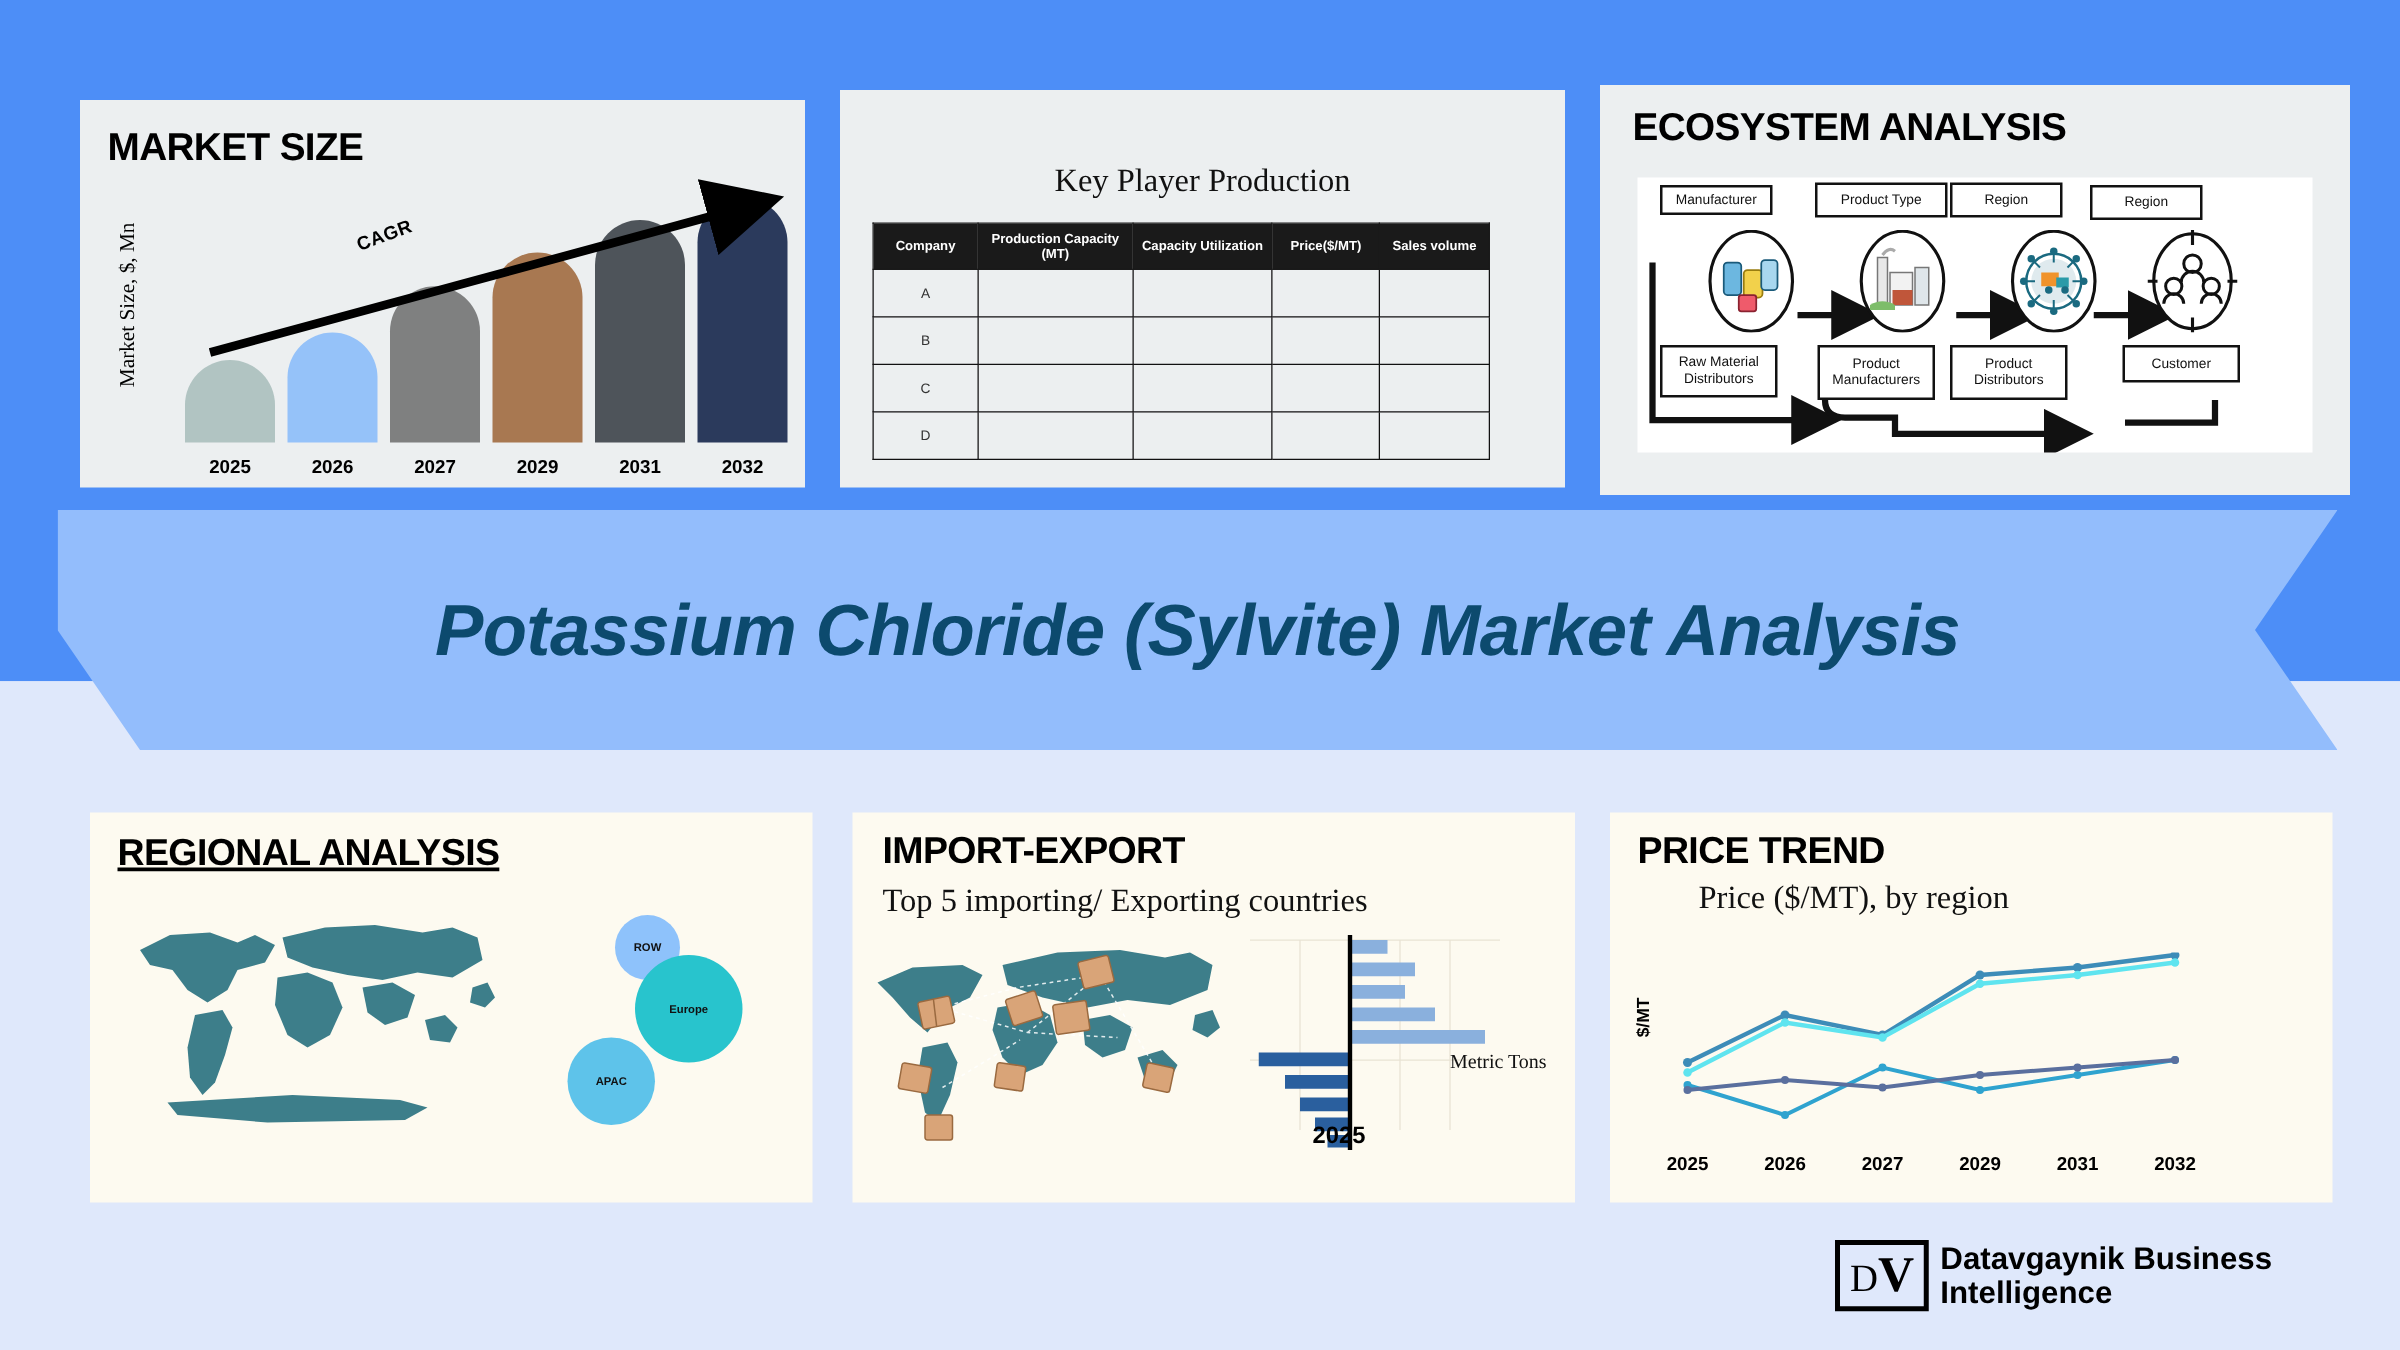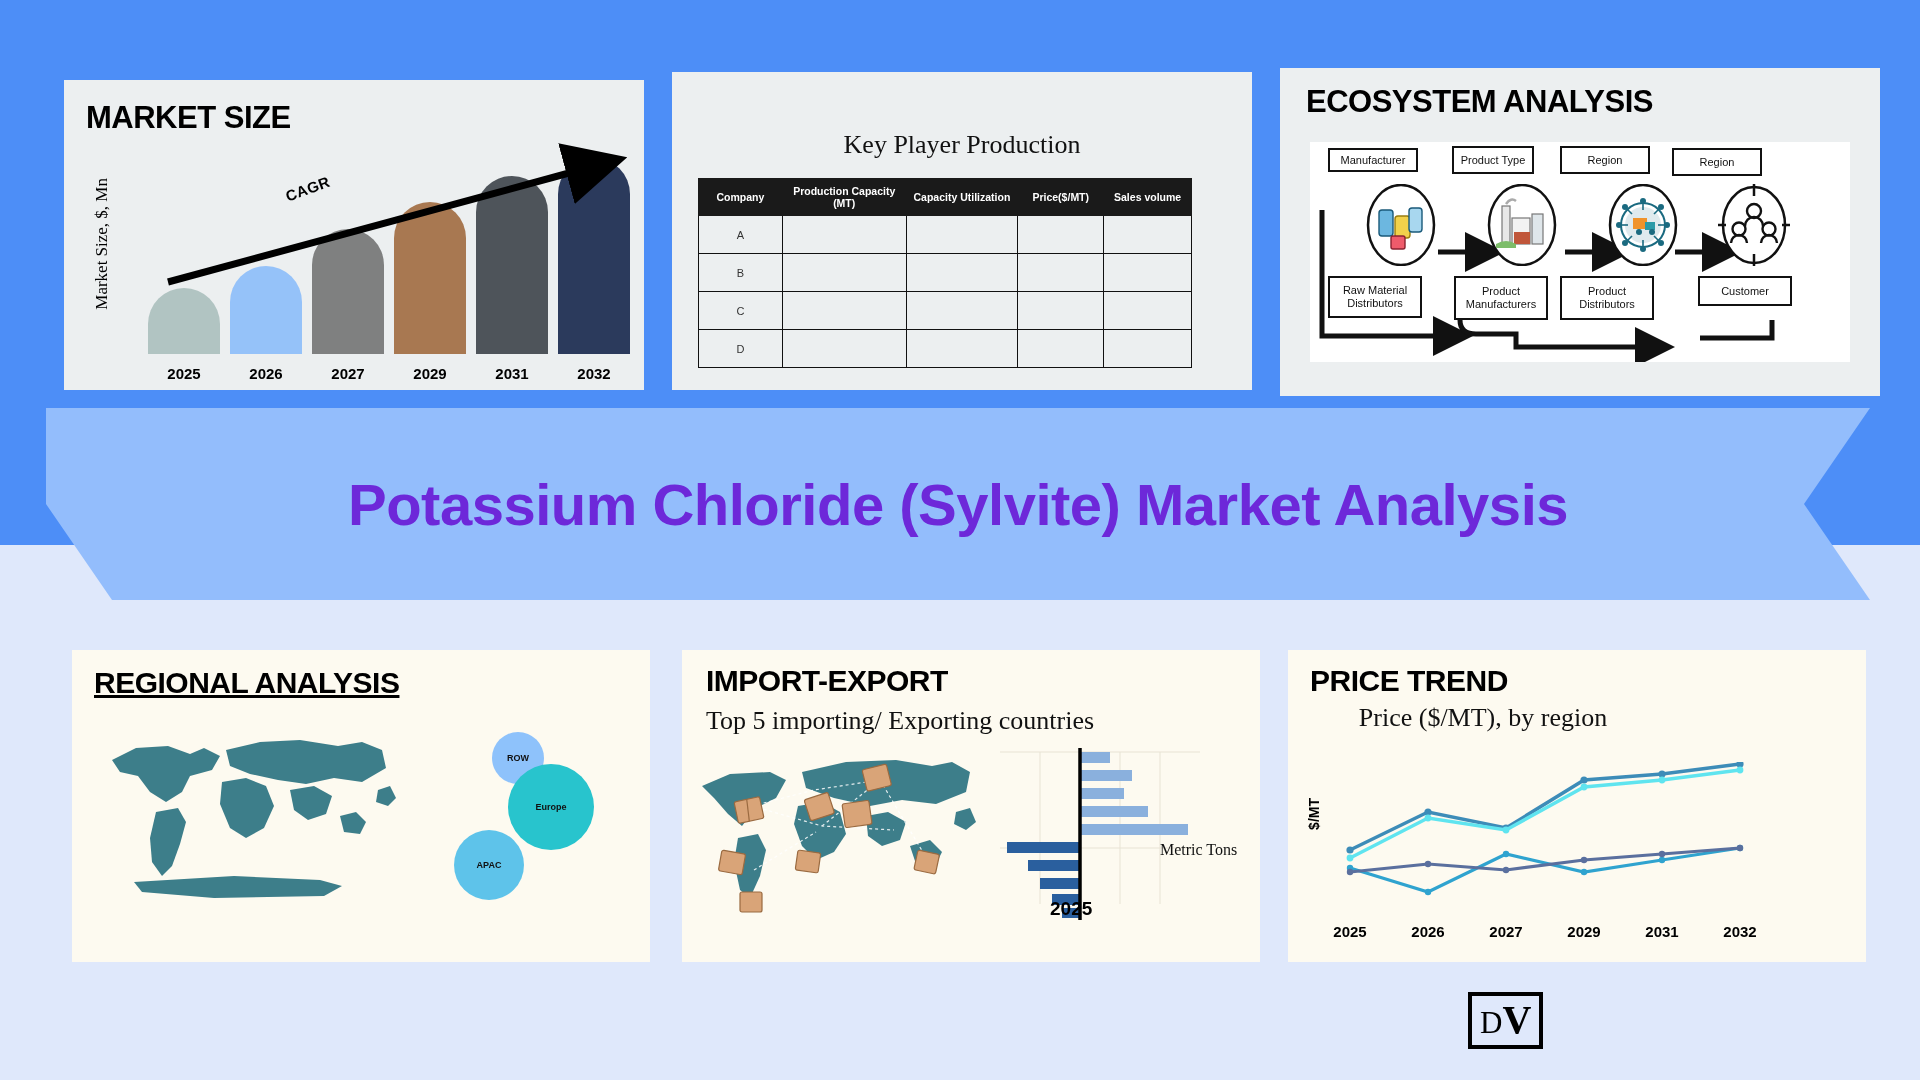--- a/index.html
+++ b/index.html
@@ -92,22 +92,22 @@
   #banner {
     position:absolute; left:46px; top:408px; width:1824px; height:192px;
     background:#93bdfc;
     clip-path:polygon(0 0, 1824px 0, 1758px 96px, 1824px 192px,
                       66px 192px, 0 96px);
     z-index:5;
   }
   #banner-title {
     position:absolute; left:0; top:0; width:1824px; height:192px;
     display:flex; align-items:center; justify-content:center;
-    font-size:58px; font-weight:bold; color:#6d28d9;
-    letter-spacing:-0.5px; white-space:nowrap;
+    font-size:58px; font-weight:bold; color:#0c4a6e;
+    letter-spacing:-0.5px; white-space:nowrap;font-style:italic;
   }
 
   
   .card-bot { position:absolute; background:#fdfaf0; }
   #card-regional { left:72px;   top:650px; width:578px; height:312px; }
   #card-impexp   { left:682px;  top:650px; width:578px; height:312px; }
   #card-price    { left:1288px; top:650px; width:578px; height:312px; }
 
   #regional-title { position:absolute; left:22px; top:16px; font-size:30px;text-decoration:underline; }
   #impexp-title   { position:absolute; left:24px; top:14px; font-size:30px; }
@@ -257,21 +257,21 @@
       <line x1="128" y1="110" x2="160" y2="110" stroke="#111" stroke-width="5" marker-end="url(#ea)"></line>
       <line x1="255" y1="110" x2="287" y2="110" stroke="#111" stroke-width="5" marker-end="url(#ea)"></line>
       <line x1="365" y1="110" x2="397" y2="110" stroke="#111" stroke-width="5" marker-end="url(#ea)"></line>
 
       <path d="M12,68 L12,194 L128,194" fill="none" stroke="#111" stroke-width="5" marker-end="url(#ea)"></path>
       <path d="M150,178 Q150,192 166,192 L206,192 L206,205 L330,205" fill="none" stroke="#111" stroke-width="5" marker-end="url(#ea)"></path>
       <path d="M462,178 L462,196 L390,196" fill="none" stroke="#111" stroke-width="5"></path>
     </svg>
 
     <div class="eco-box" style="left:18px;  top:6px;  width:90px; height:24px;">Manufacturer</div>
-    <div class="eco-box" style="left:142px; top:4px;  width:82px; height:28px;text-align:right;">Product Type</div>
+    <div class="eco-box" style="left:142px; top:4px;  width:106px; height:28px;text-align:right;">Product Type</div>
     <div class="eco-box" style="left:250px; top:4px;  width:90px; height:28px;">Region</div>
     <div class="eco-box" style="left:362px; top:6px;  width:90px; height:28px;">Region</div>
 
     <div class="eco-node" style="left:55px;top:42px;">
       <svg width="72" height="82">
         <ellipse cx="36" cy="41" rx="33" ry="40" fill="#fff" stroke="#111" stroke-width="2.5"></ellipse>
         <rect x="14" y="26" width="14" height="26" rx="3" fill="#6cb7e0" stroke="#1a5a7a" stroke-width="1.4"></rect>
         <rect x="30" y="32" width="15" height="22" rx="3" fill="#f2d14b" stroke="#9a7d10" stroke-width="1.4"></rect>
         <rect x="44" y="24" width="13" height="24" rx="3" fill="#a8d7ef" stroke="#1a5a7a" stroke-width="1.4"></rect>
         <rect x="26" y="52" width="14" height="13" rx="2" fill="#ef5b6b" stroke="#8a2230" stroke-width="1.4"></rect>
@@ -500,13 +500,14 @@
   <div class="pt-year" style="left:266px;">2029</div>
   <div class="pt-year" style="left:344px;">2031</div>
   <div class="pt-year" style="left:422px;">2032</div>
 </div>
 
 <div id="logo">
   <div id="logo-mark">
     <span id="logo-d">D</span>
     <span id="logo-v">V</span>
   </div>
+  <div id="logo-text">Datavgaynik Business Intelligence</div>
 </div>
 
 </body></html>

